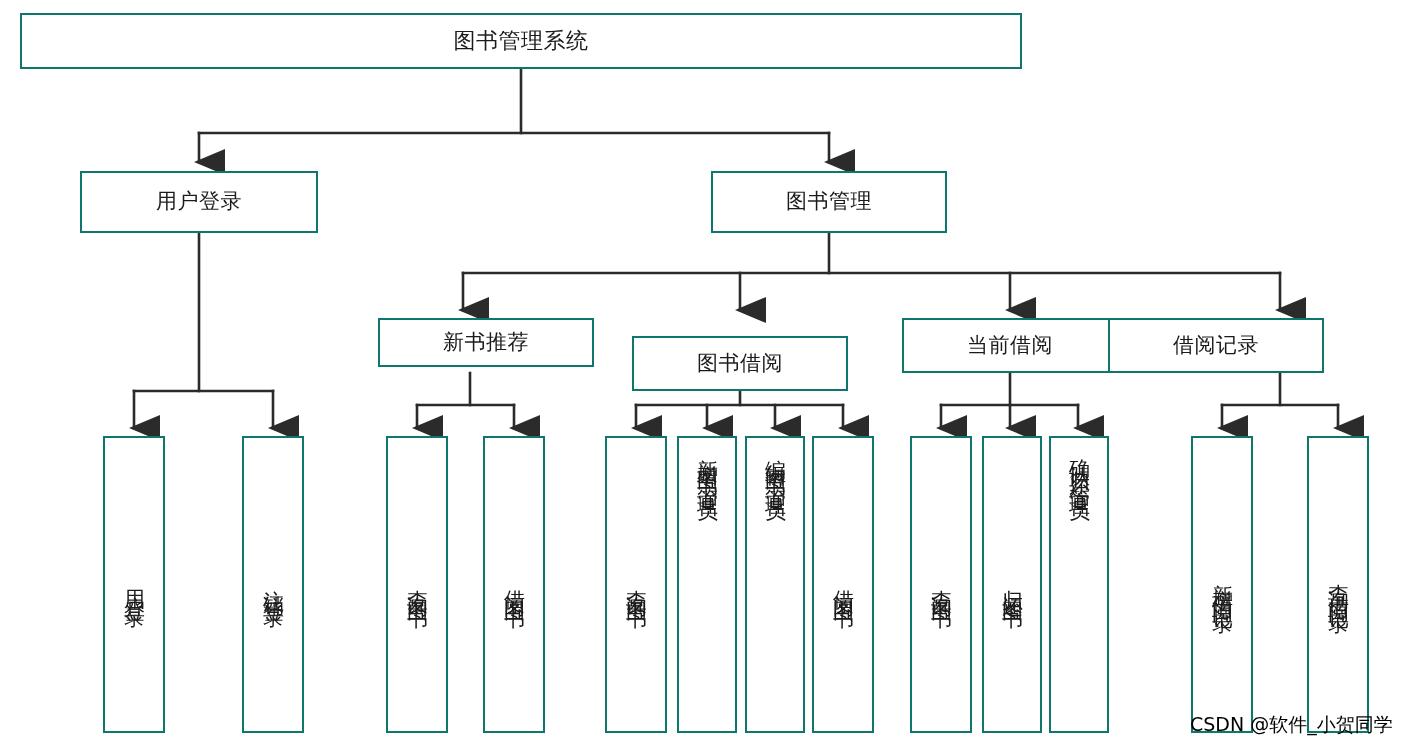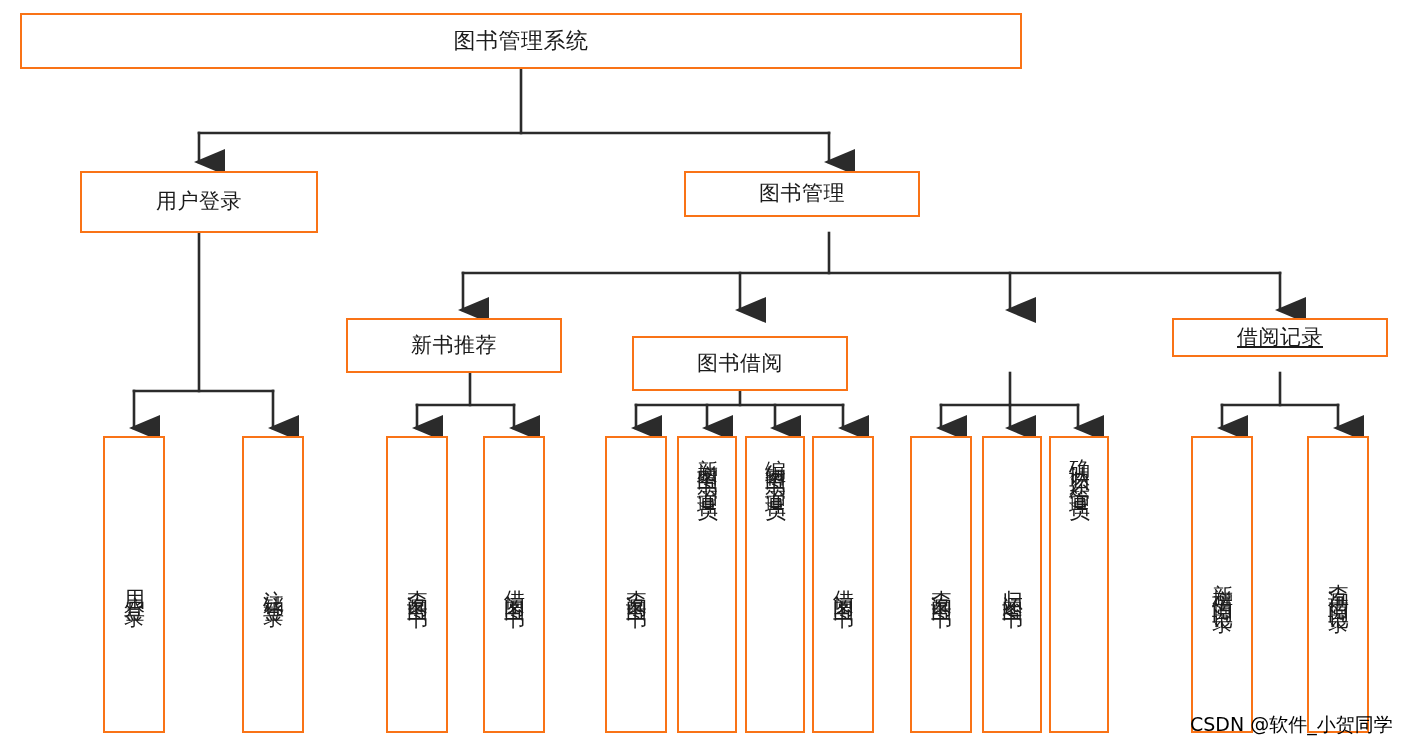--- a/index.html
+++ b/index.html
@@ -23,21 +23,21 @@
     left: 0;
     top: 0;
     width: 1405px;
     height: 747px;
     pointer-events: none;
   }
   .node {
     position: absolute;
     box-sizing: border-box;
     background: #ffffff;
-    border: 2px solid #f97316;
+    border: 2px solid #0f766e;
     display: flex;
     align-items: center;
     justify-content: center;
     color: #1b1b1b;
   }
   .node .label {
     display: block;
     text-align: center;
     line-height: 1.12;
     white-space: pre;
@@ -136,31 +136,34 @@
     </g>
   </svg>
 
   <div class="node horiz root" style="left:20px; top:13px; width:1002px; height:56px;">
     <span class="label">图书管理系统</span>
   </div>
 
   <div class="node horiz" style="left:80px; top:171px; width:238px; height:62px;">
     <span class="label">用户登录</span>
   </div>
-  <div class="node horiz" style="left:684px; top:171px; width:236px; height:46px;">
+  <div class="node horiz" style="left:711px; top:171px; width:236px; height:62px;">
     <span class="label">图书管理</span>
   </div>
 
-  <div class="node horiz" style="left:346px; top:318px; width:216px; height:55px;">
+  <div class="node horiz" style="left:378px; top:318px; width:216px; height:49px;">
     <span class="label">新书推荐</span>
   </div>
   <div class="node horiz" style="left:632px; top:318px; width:216px; height:55px;margin-top:18px;">
     <span class="label">图书借阅</span>
   </div>
-  <div class="node horiz" style="left:1172px; top:318px; width:216px; height:39px;text-decoration:underline;">
+  <div class="node horiz" style="left:902px; top:318px; width:216px; height:55px;">
+    <span class="label">当前借阅</span>
+  </div>
+  <div class="node horiz" style="left:1108px; top:318px; width:216px; height:55px;">
     <span class="label">借阅记录</span>
   </div>
 
   <div class="node vert center-text" style="left:103px; top:436px; width:62px; height:297px;">
     <span class="label">用户登录</span>
   </div>
   <div class="node vert center-text" style="left:242px; top:436px; width:62px; height:297px;">
     <span class="label">注销登录</span>
   </div>
 

